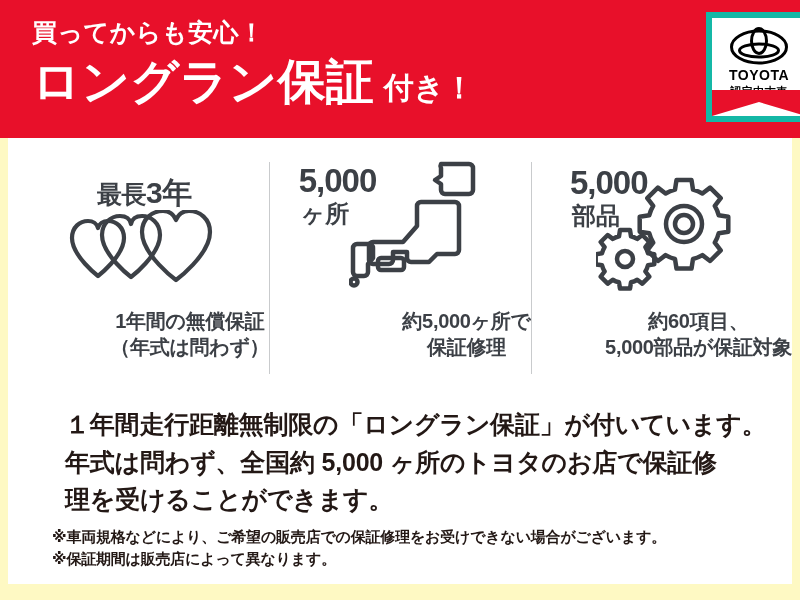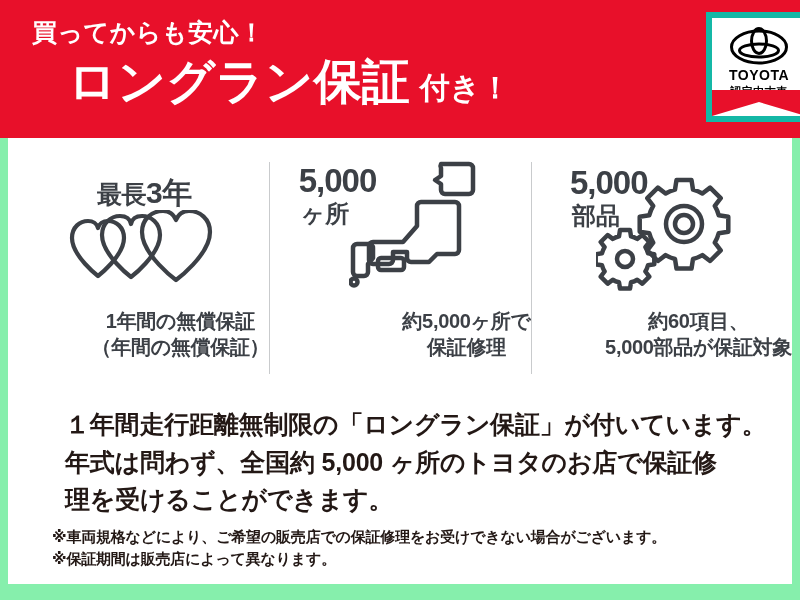--- a/index.html
+++ b/index.html
@@ -10,21 +10,21 @@
   }
   body {
     font-family: "Liberation Sans", "DejaVu Sans", sans-serif;
   }
 
   #banner {
     position: relative;
     width: 800px;
     height: 600px;
     box-sizing: border-box;
-    background: #86efac;
+    background: #fef9c3;
     overflow: hidden;
     -webkit-font-smoothing: antialiased;
   }
 
   
   .header {
     position: absolute;
     left: 0;
     top: 0;
     width: 800px;
@@ -53,21 +53,20 @@
     color: #ffffff;
     line-height: 1;
     white-space: nowrap;
     display: flex;
     align-items: baseline;
   }
   .headline-main {
     font-size: 48px;
     font-weight: bold;
     letter-spacing: 0px;
-    margin-left: 36px;
   }
   .headline-suffix {
     font-size: 30px;
     font-weight: bold;
     margin-left: 10px;
     letter-spacing: 0px;
     text-align: center;
   }
 
   
@@ -331,21 +330,21 @@
               <path d="M63 67 C63 67 34 45 34 25 C34 13 43 6 52 6 C58 6 62 9 63 14
                        C64 9 68 6 74 6 C83 6 92 13 92 25 C92 45 63 67 63 67 Z"></path>
               <path d="M108 70 C108 70 74 45 74 22 C74 9 84 1 95 1 C102 1 106 5 108 10
                        C110 5 114 1 121 1 C132 1 142 9 142 22 C142 45 108 70 108 70 Z"></path>
             </g>
           </svg>
         </div>
 
         <div class="feature-caption">
           <div>1年間の無償保証</div>
-          <div>（年間の無償保証）</div>
+          <div>（年式は問わず）</div>
         </div>
       </div>
 
       <div class="feature">
         <div class="feature-visual">
           <div class="num-label c2-num">5,000</div>
           <div class="num-label c2-unit">ヶ所</div>
 
           <svg class="c2-map" viewBox="0 0 130 134">
             <g fill="none" stroke="#3c4046" stroke-width="4.5" stroke-linejoin="round" stroke-linecap="round">

